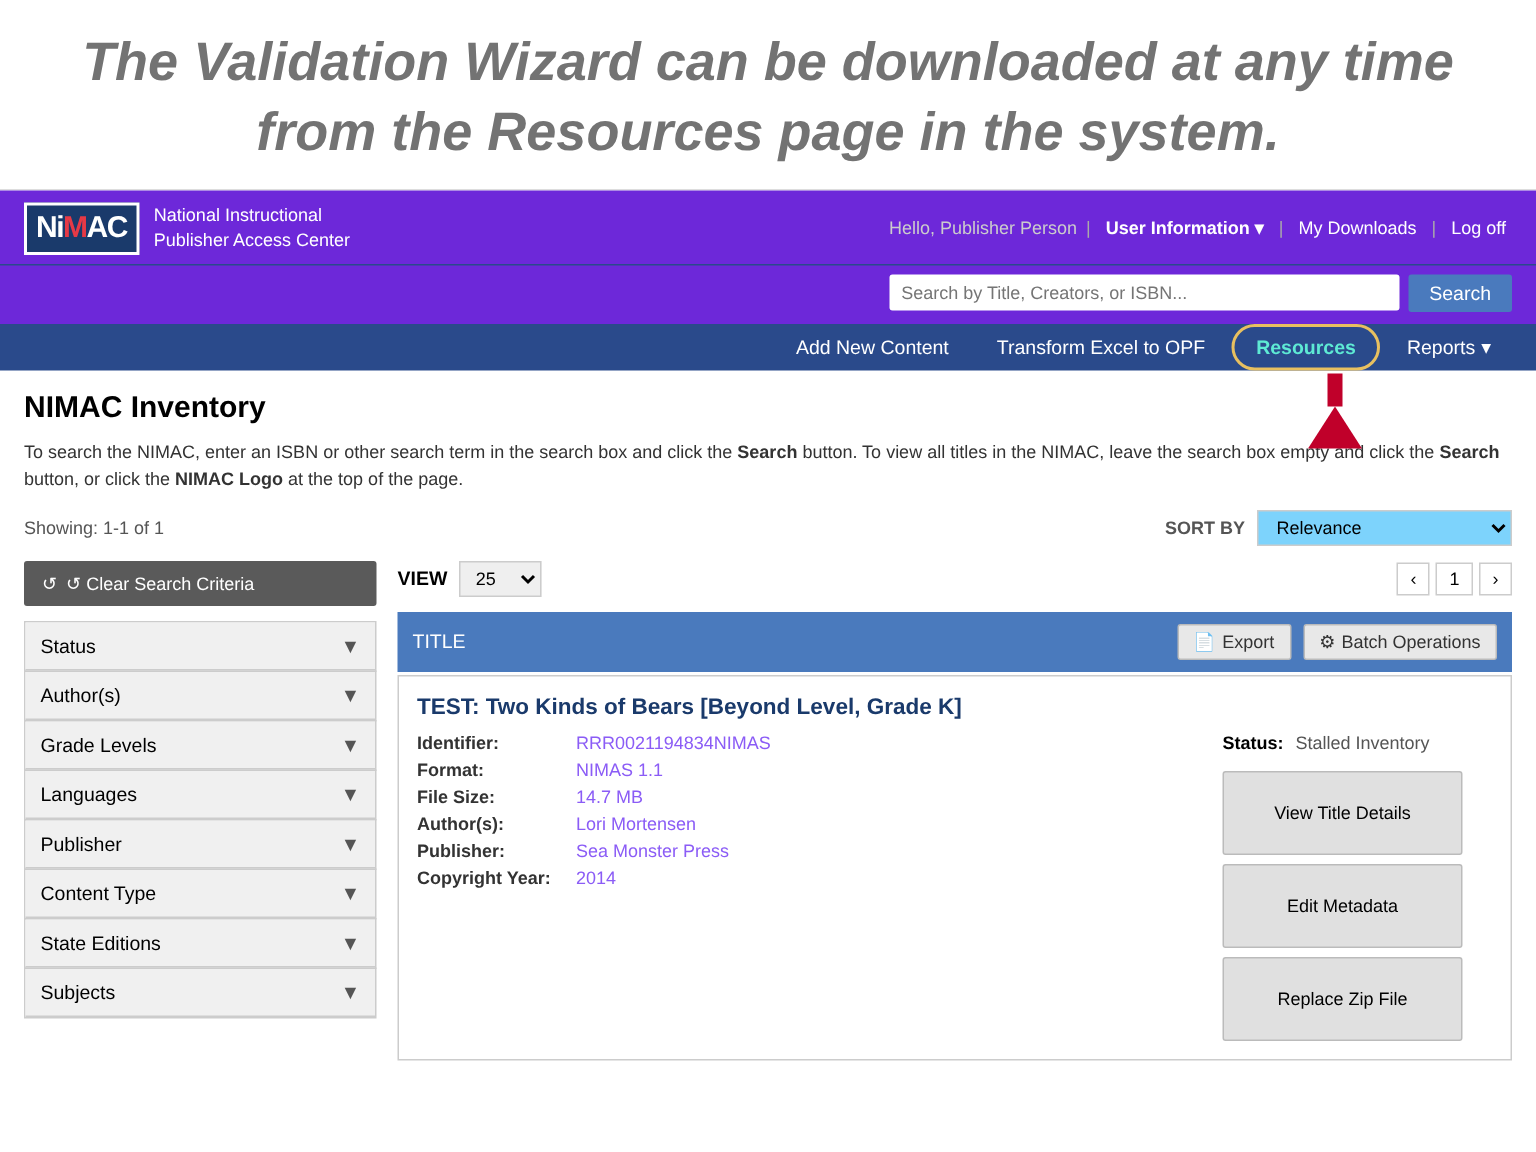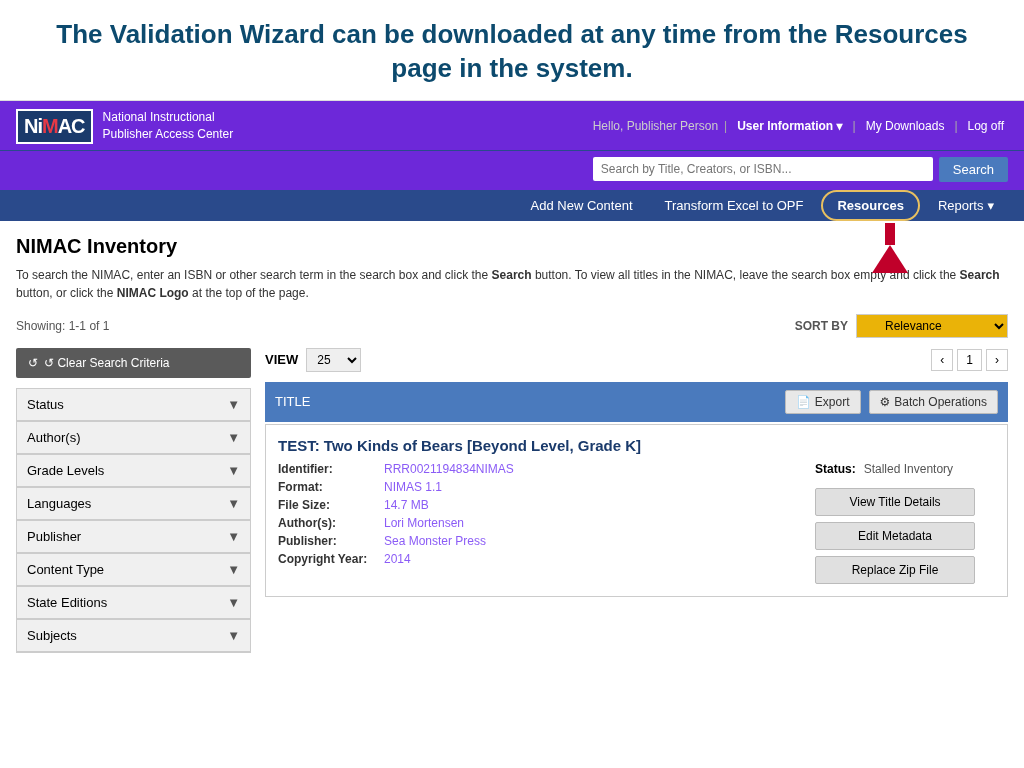--- a/index.html
+++ b/index.html
@@ -6,24 +6,25 @@
     body { font-family: Arial, sans-serif; font-size: 13px; background: #fff; width: 1024px; }
 
     
     .banner {
       background: #fff;
       text-align: center;
       padding: 18px 40px 14px;
       border-bottom: 1px solid #ddd;
     }
     .banner-text {
-      color: #0c4a6e;
-      font-size: 26px;
+      color: #737373;
+      font-size: 36px;
       font-weight: bold;
       line-height: 1.3;
+      font-style: italic;
     }
 
     
     .header {
       background: #6d28d9;
       padding: 0;
     }
     .header-top {
       display: flex;
       align-items: center;
@@ -111,21 +112,21 @@
     .nav-bar a {
       color: #fff;
       text-decoration: none;
       padding: 8px 14px;
       font-size: 13px;
       display: inline-block;
     }
     .nav-bar .resources-btn {
       border: 2px solid #e8c060;
       border-radius: 20px;
-      color: #ffffff;
+      color: #5eead4;
       padding: 6px 14px;
       font-weight: bold;
     }
     .nav-bar .reports-btn {
       display: flex;
       align-items: center;
       gap: 4px;
     }
 
     
@@ -168,25 +169,25 @@
     }
     .showing-text { font-size: 12px; color: #555; }
     .sort-area {
       display: flex;
       align-items: center;
       gap: 8px;
       font-size: 12px;
     }
     .sort-label { font-weight: bold; color: #555; }
     .sort-select {
-      padding: 3px 24px;
+      padding: 3px 8px;
       font-size: 12px;
       border: 1px solid #ccc;
-      background: #eab308;
-      width: 152px;
+      background: #7dd3fc;
+      width: 170px;
     }
 
     
     .content-area {
       display: flex;
       gap: 14px;
     }
 
     
     .sidebar {
@@ -328,21 +329,21 @@
       display: flex;
       align-items: center;
       gap: 8px;
       margin-bottom: 6px;
     }
     .status-label { font-weight: bold; font-size: 12px; }
     .status-value { font-size: 12px; color: #555; }
     .detail-action-btn {
       background: #e0e0e0;
       border: 1px solid #bbb;
-      padding: 6px 12px;
+      padding: 20px 12px;
       font-size: 12px;
       cursor: pointer;
       width: 160px;
       text-align: center;
       display: block;
       border-radius: 2px;
     }
   </style>
 </head>
 <body>

